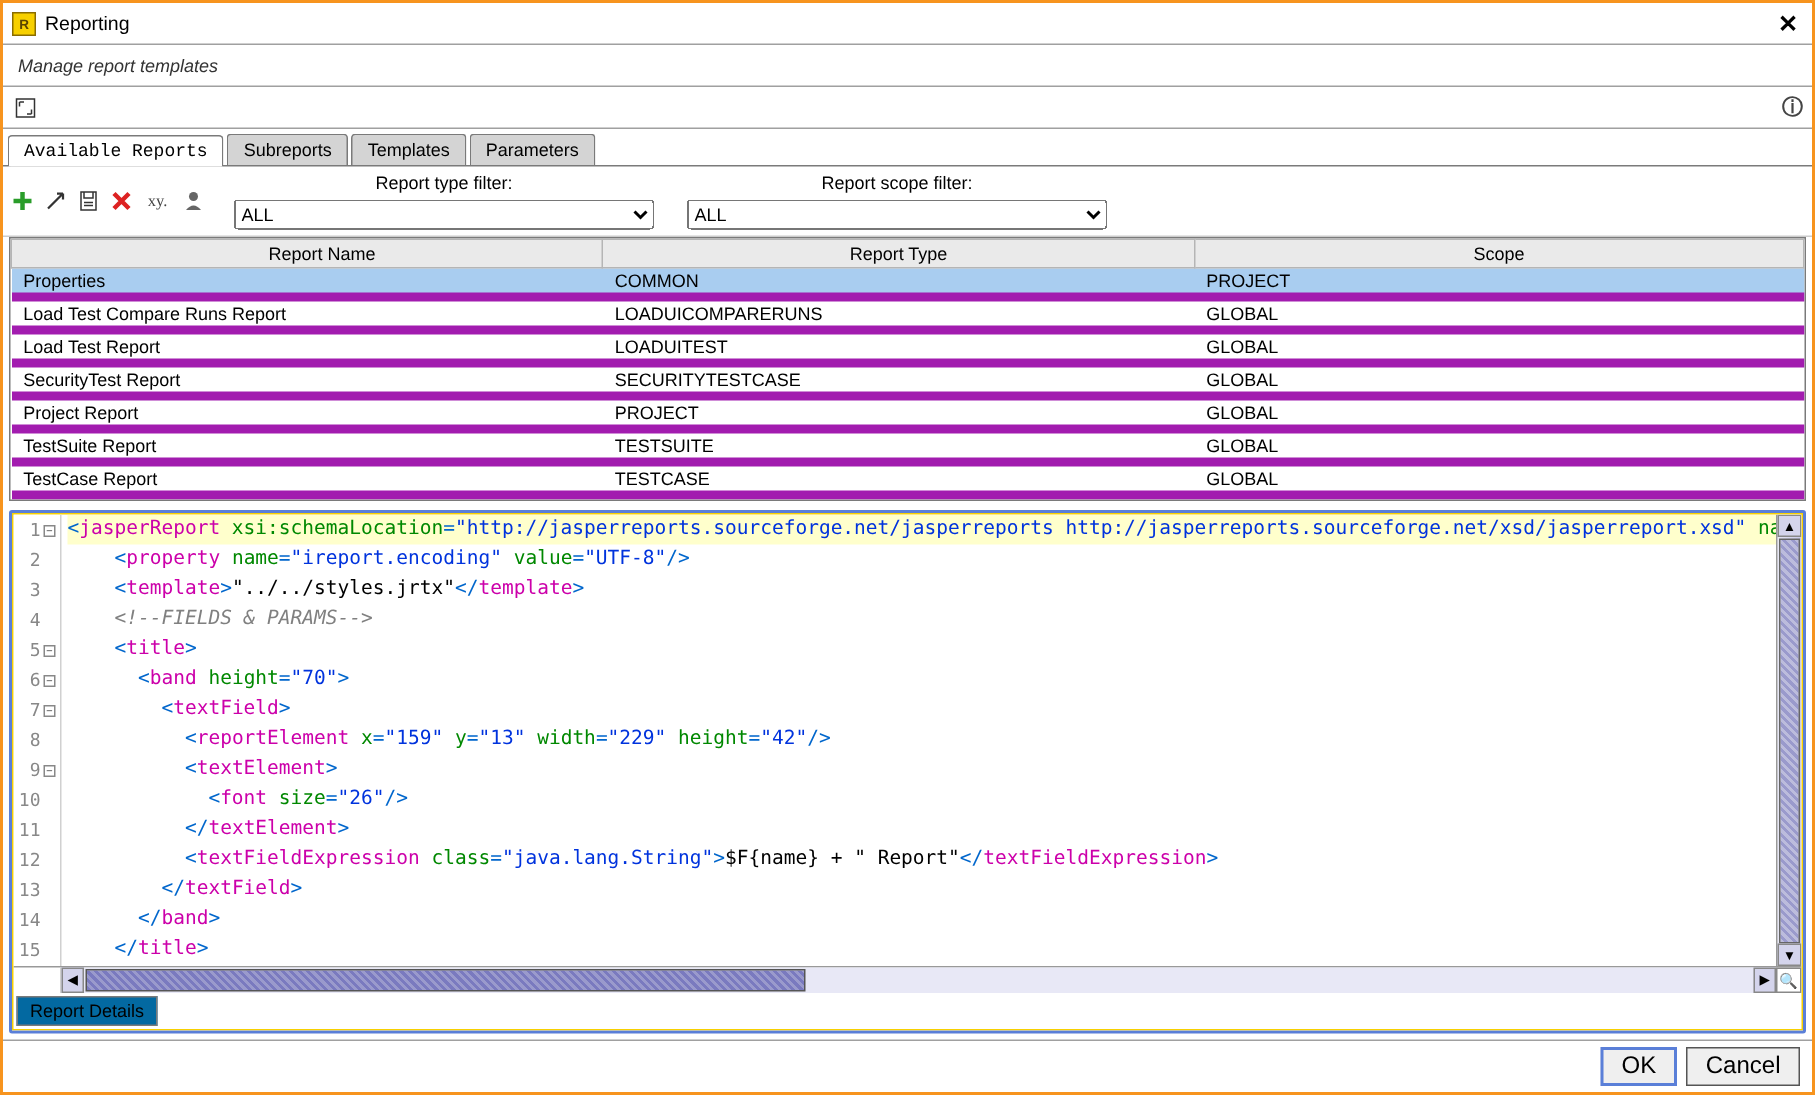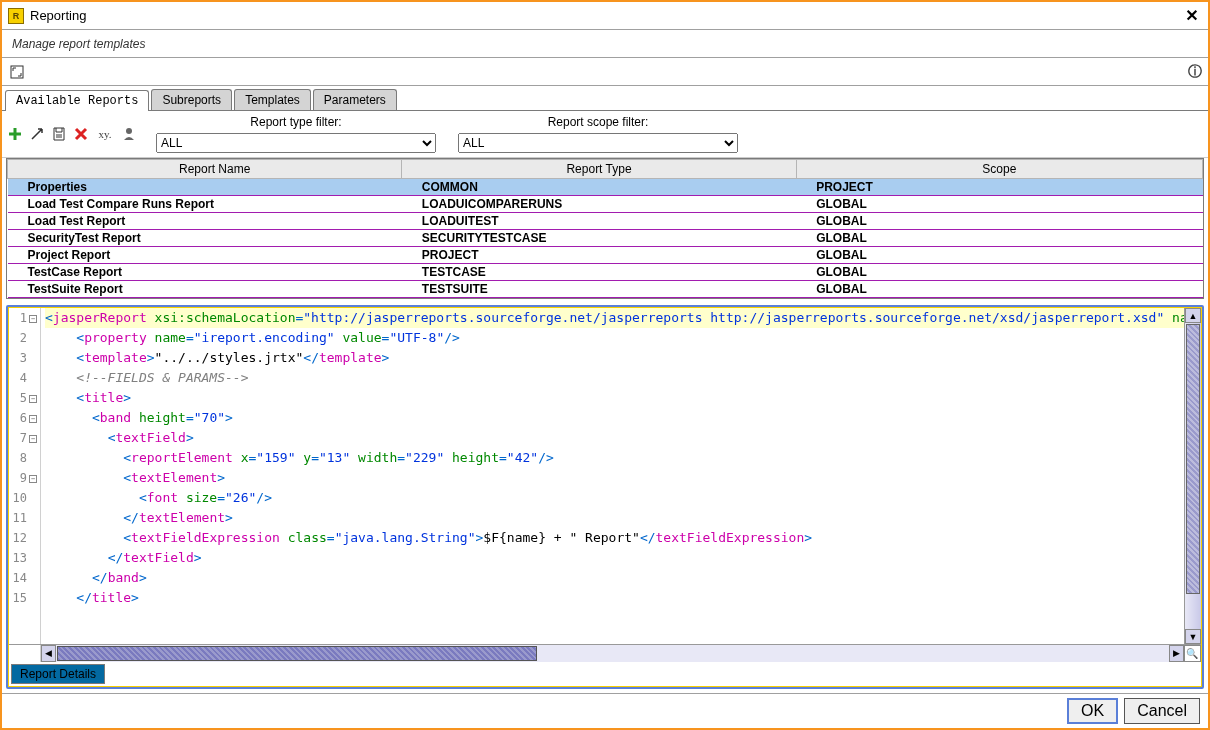--- a/index.html
+++ b/index.html
@@ -15,21 +15,21 @@
   .toolbarrow .info { font-weight:bold; color:#444; font-size:14px; cursor:pointer; }
   .tabs { display:flex; border-bottom:1px solid #7a7a7a; padding-left:3px; padding-top:3px;}
   .tab { border:1px solid #7a7a7a; border-bottom:none; border-radius:3px 3px 0 0; padding:3px 10px; margin-right:2px; background:#d4d4d4; font-size:12px; cursor:pointer; }
   .tab.active { background:#fff; position:relative; top:1px;font-family:Liberation Mono, monospace; }
   .controls { display:flex; align-items:center; padding:4px 4px; gap:4px; border-bottom:1px solid #ccc;}
   .iconbtn { width:18px; height:18px; display:flex; align-items:center; justify-content:center; cursor:pointer; }
   .select-wrap { display:flex; align-items:center; gap:4px;flex-direction:column; }
   select { font-size:12px; height:20px; }
   table.grid { width:100%; border-collapse:collapse; font-size:12px; }
   table.grid th { background:#eaeaea; border:1px solid #b5b5b5; font-weight:normal; padding:2px 4px; }
-  table.grid td { border-bottom:1px solid #a21caf; padding:1px 20px;font-weight:bold; }
+  table.grid td { border-bottom:6px solid #a21caf; padding:1px 8px; }
   table.grid tr.sel td { background:#a9cdf0; }
   .gridwrap { border:1px solid #7a7a7a; margin:0 4px; overflow:hidden; }
   .editorwrap { flex:1; margin:6px 4px 4px 4px; border:2px solid #5a7fd8; border-radius:2px; display:flex; flex-direction:column; overflow:hidden; position:relative;}
   .editorinner { border:1px solid #f7d000; flex:1; display:flex; flex-direction:column; overflow:hidden;}
   .codearea { flex:1; display:flex; overflow:hidden; position:relative;}
   .gutter { width:32px; background:#fff; border-right:1px solid #d0d0d0; font-family:Consolas, monospace; font-size:12px; color:#888; text-align:right; padding-right:3px; line-height:20px;}
   .gutter .fold { display:inline-block; width:8px; height:8px; border:1px solid #888; font-size:7px; line-height:7px; text-align:center; margin-left:2px; vertical-align:1px; color:#555;}
   .code { flex:1; font-family:Consolas, monospace; font-size:13px; line-height:20px; white-space:pre; overflow:hidden; padding-left:4px; }
   .code .line1 { background:#ffffcc; }
   .vscroll { width:17px; background:linear-gradient(90deg,#e8e8f6,#c8c8e8); border-left:1px solid #999; position:relative;}
@@ -153,27 +153,27 @@
             <td>SecurityTest Report</td>
             <td>SECURITYTESTCASE</td>
             <td>GLOBAL</td>
           </tr>
           <tr>
             <td>Project Report</td>
             <td>PROJECT</td>
             <td>GLOBAL</td>
           </tr>
           <tr>
+            <td>TestSuite Report</td>
+            <td>TESTSUITE</td>
+            <td>GLOBAL</td>
+          </tr>
+          <tr>
             <td>TestCase Report</td>
             <td>TESTCASE</td>
-            <td>GLOBAL</td>
-          </tr>
-          <tr>
-            <td>TestSuite Report</td>
-            <td>TESTSUITE</td>
             <td>GLOBAL</td>
           </tr>
         </tbody>
     </table>
   </div>
 
   <div class="editorwrap">
     <div class="editorinner">
       <div class="codearea">
         <div class="gutter" id="code-gutter">

